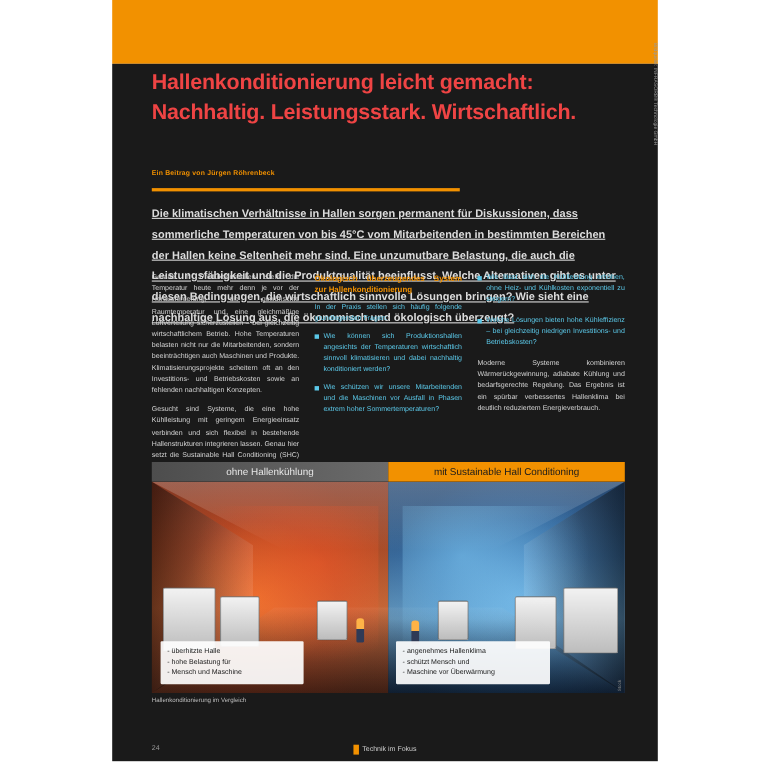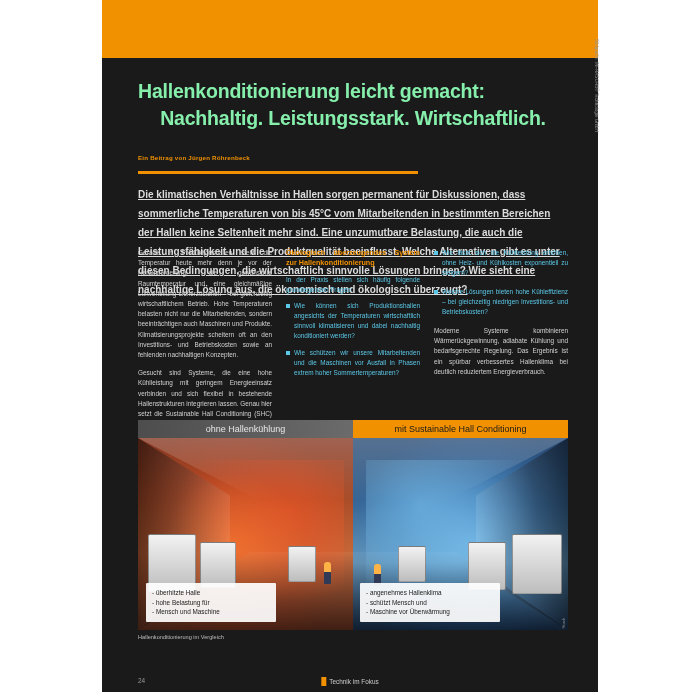--- a/index.html
+++ b/index.html
@@ -34,29 +34,29 @@
     left: 102px;
     top: 58px;
     width: 496px;
     height: 634px;
     background: #1a1a1a;
     color: #ffffff;
   }
   .headline {
     position: absolute;
     left: 36px;
-    top: 20px;
+    top: 4px;
     width: 430px;
     font-size: 19.5px;
     font-weight: bold;
     line-height: 27px;
-    color: #86efac;
+    color: #ef4444;
     letter-spacing: -0.2px;
   }
-  .headline .line2 { display: block; text-align: center; }
+  .headline .line2 { display: block; }
   .byline {
     position: absolute;
     left: 36px;
     top: 96px;
     font-size: 6.2px;
     font-weight: bold;
     color: #f29100;
     letter-spacing: 0.2px;
   }
   .rule {

